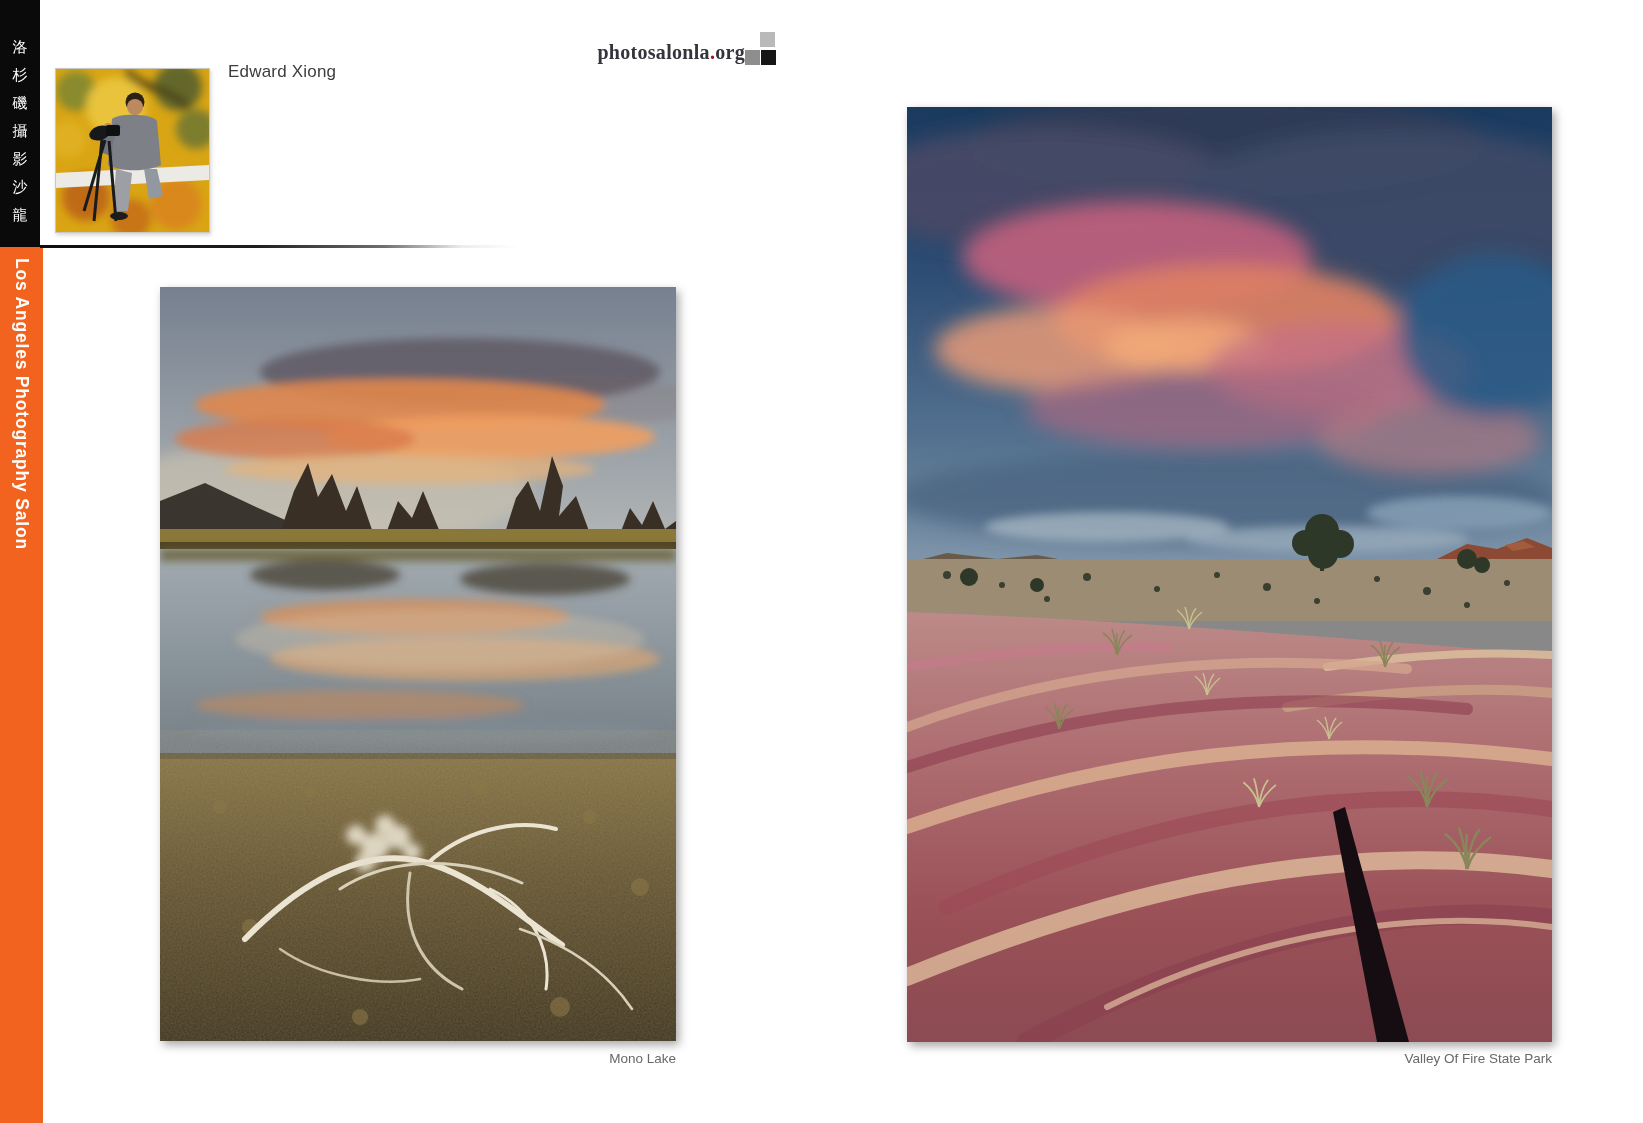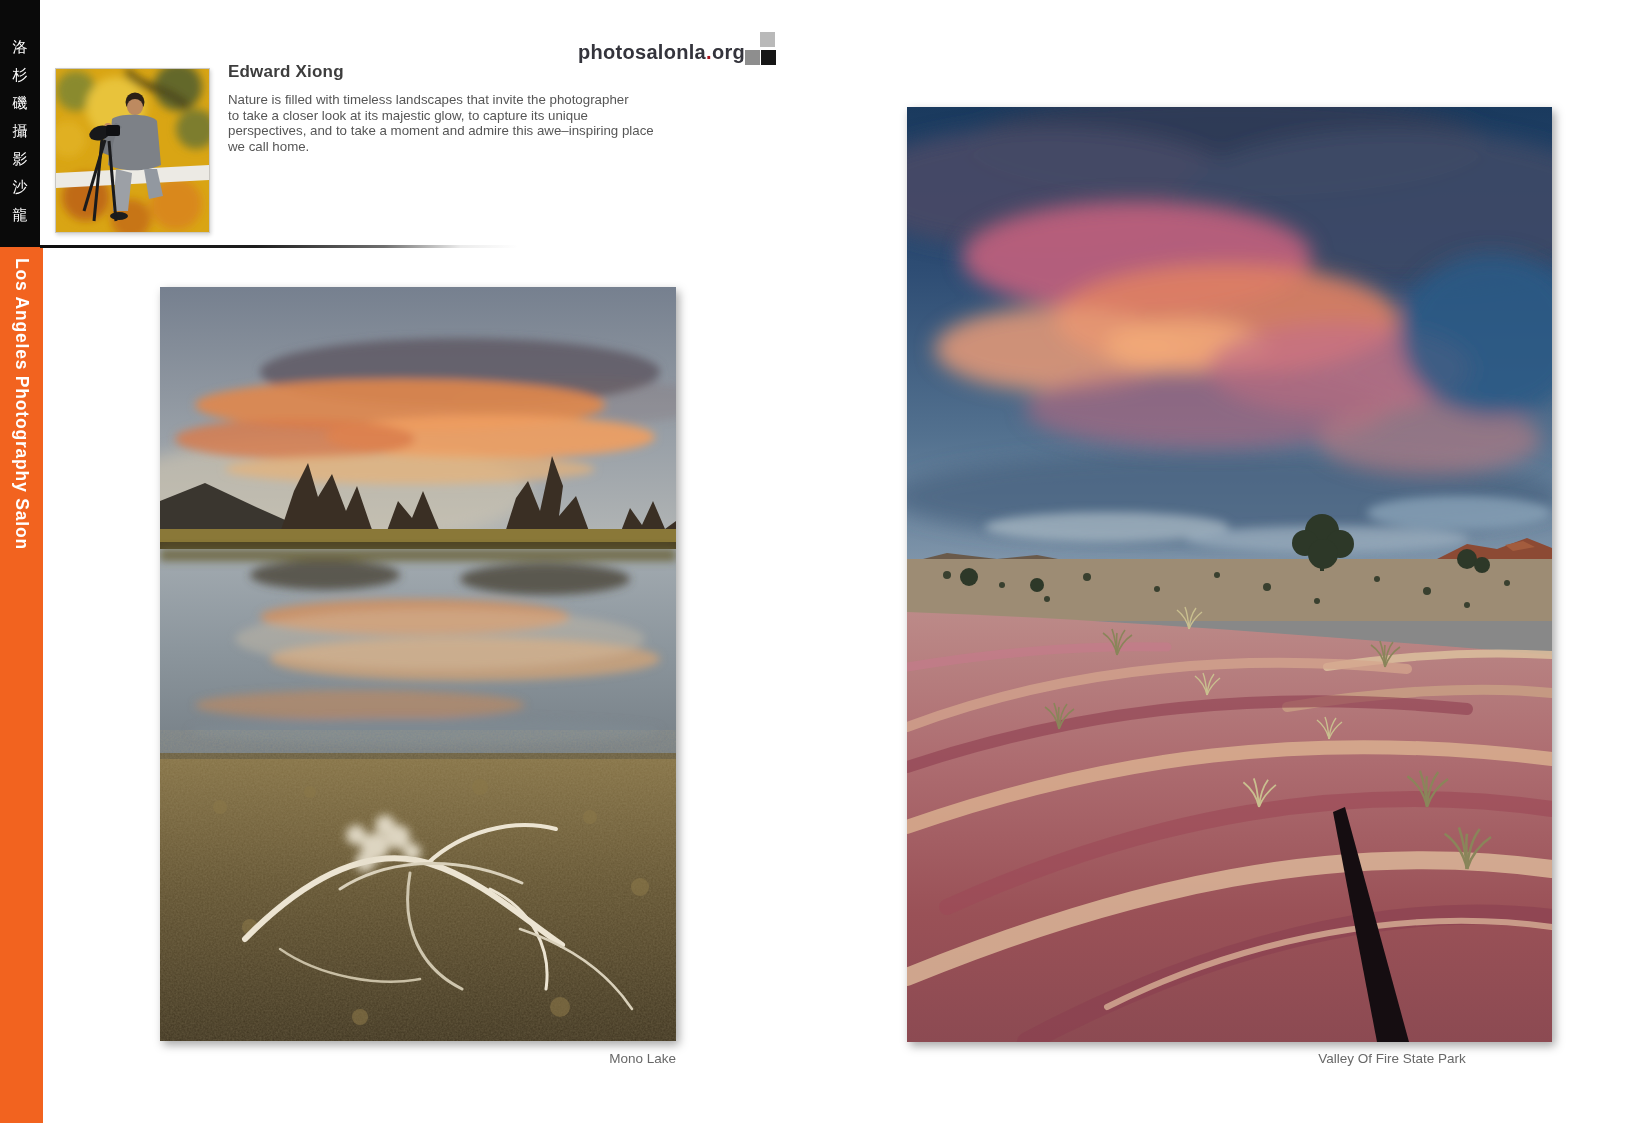--- a/index.html
+++ b/index.html
@@ -16,42 +16,42 @@
   .vtitle{writing-mode:vertical-rl;color:#fff;font-weight:bold;font-size:17.5px;
           letter-spacing:.8px;margin-top:11px;white-space:nowrap;}
 
   
   .divider{position:absolute;left:40px;top:245px;width:478px;height:3px;
            background:linear-gradient(to right,#0e0e0e 0%,#1d1d1d 45%,#6f6f6f 72%,
                        rgba(200,200,200,.35) 88%,rgba(255,255,255,0) 100%);}
   .portrait{position:absolute;left:55px;top:68px;width:155px;height:165px;background:#d9a514;
             border:1px solid #c9c7c2;box-sizing:border-box;box-shadow:1px 2px 4px rgba(0,0,0,.18);}
   .portrait svg{display:block;width:100%;height:100%;}
-  .name{position:absolute;left:228px;top:62px;font-size:17px;font-weight:bold;color:#3d3d3d;
+  .name{position:absolute;left:228px;top:62px;font-size:17px;font-weight:normal;color:#3d3d3d;
         letter-spacing:.2px;}
   .bio{position:absolute;left:228px;top:92px;width:440px;font-size:13.3px;line-height:15.7px;
        color:#565656;white-space:pre-line;}
   .logo{position:absolute;left:545px;top:41px;width:200px;text-align:right;
-        font-family:Liberation Sans, sans-serif;font-weight:bold;font-size:20px;color:#34343c;
+        font-family:Liberation Serif, serif;font-weight:bold;font-size:20px;color:#34343c;
         letter-spacing:.3px;text-decoration:none;cursor:pointer;}
   .logo .dot{color:#a9121c;}
   .logo-mark{position:absolute;left:745px;top:32px;width:32px;height:33px;}
   .sq{position:absolute;width:15px;height:15px;display:block;}
   .sq-light{left:15px;top:0;background:#b9b9b9;}
   .sq-mid{left:0;top:18px;background:#8e8e8e;}
   .sq-dark{left:16px;top:18px;background:#161616;}
 
   
   .photo{position:absolute;box-shadow:3px 4px 9px rgba(0,0,0,.35);overflow:hidden;background:#888;}
   .photo svg{display:block;width:100%;height:100%;}
   .photo-mono{left:160px;top:287px;width:516px;height:754px;}
   .photo-valley{left:907px;top:107px;width:645px;height:935px;}
   .caption{position:absolute;font-size:13.5px;color:#686868;text-align:right;width:320px;}
   .caption-mono{left:356px;top:1051px;text-align:right;}
-  .caption-valley{left:1232px;top:1051px;text-align:center;}
+  .caption-valley{left:1232px;top:1051px;}
 </style>
 </head>
 <body>
 
 <div class="page">
 
   <div class="sidebar-black">
     <div class="cjk-col">
       <span>洛</span>
       <span>杉</span>
@@ -105,24 +105,20 @@
         <g stroke="#1a1b1d" stroke-width="3" fill="none">
           <path d="M46 70 L 38 152"></path>
           <path d="M53 72 L 60 152"></path>
           <path d="M49 71 L 28 142"></path>
         </g>
       </g>
     </svg>
   </div>
 
   <div class="name">Edward Xiong</div>
-  <div class="bio">Nature is filled with timeless landscapes that invite the photographer
-to take a closer look at its majestic glow, to capture its unique
-perspectives, and to take a moment and admire this awe–inspiring place
-we call home.</div>
 
   <a class="logo">
     <span>photosalonla</span><span class="dot">.</span><span>org</span>
   </a>
   <div class="logo-mark">
     <span class="sq sq-light"></span>
     <span class="sq sq-mid"></span>
     <span class="sq sq-dark"></span>
   </div>
 

